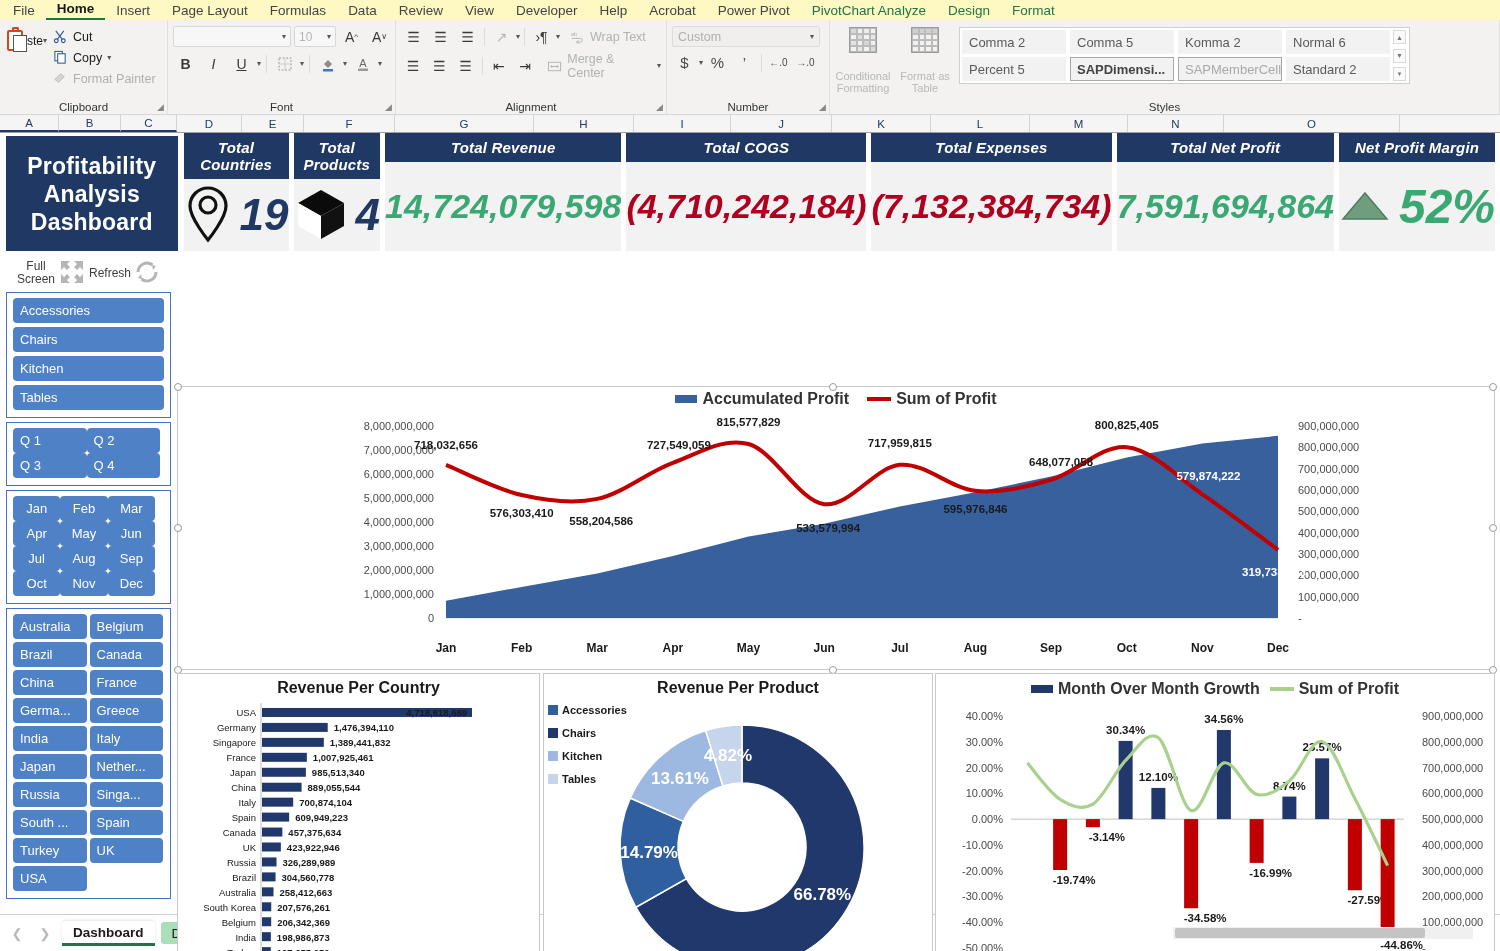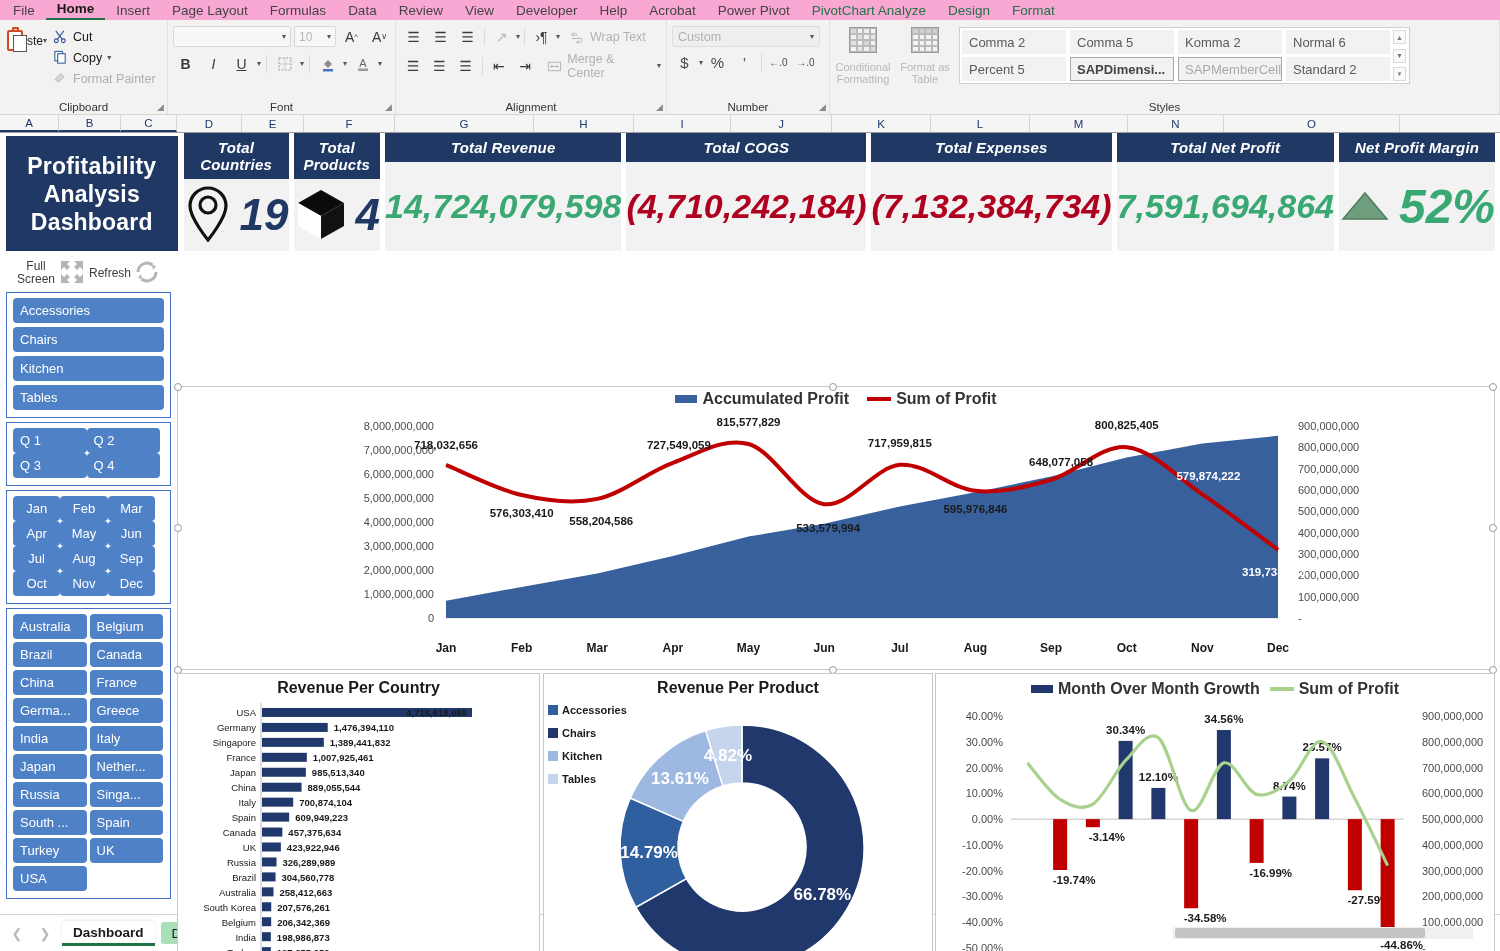--- a/index.html
+++ b/index.html
@@ -6,21 +6,21 @@
   html, body { margin:0; padding:0; }
   body {
     width:1500px; height:951px; overflow:hidden;
     font-family:"Liberation Sans", sans-serif;
     background:#ffffff; font-size:12px; color:#1a1a1a;
   }
 
   
   .ribbon-tabs {
     height:20px; display:flex; align-items:flex-end; gap:0;
-    background:#f9a8d4; padding-left:2px; font-size:13.5px; color:#444;
+    background:#fef9c3; padding-left:2px; font-size:13.5px; color:#444;
     border-bottom:0;
   }
   .rtab { padding:0 11px 2px 11px; white-space:nowrap; cursor:default; }
   .rtab.active { color:#1a1a1a; font-weight:bold; border-bottom:2.5px solid #217346; }
   .rtab.ctx { color:#217346; }
 
   .ribbon {
     height:95px; background:#f3f2f1; display:flex; align-items:stretch;
     border-bottom:1px solid #d6d6d6; position:relative;
   }
@@ -62,21 +62,21 @@
 
   .align-grid { display:flex; flex-direction:column; gap:4px; }
   .align-row { display:flex; align-items:center; gap:2px; }
 
   .num-col { display:flex; flex-direction:column; gap:4px; padding-top:1px; }
   .numfmt { width:148px; height:21px; border:1px solid #dcdcdc; background:#f0efee;
             border-radius:2px; display:flex; align-items:center; justify-content:space-between;
             padding:0 5px; color:#b0b0b0; font-size:12.5px; }
 
   .bigbtn { width:56px; display:flex; flex-direction:column; align-items:center;
-            gap:8px; color:#b8b8b8; font-size:11px; text-align:center; line-height:12px; }
+            gap:17px; color:#b8b8b8; font-size:11px; text-align:center; line-height:12px; }
   .tblicon { width:28px; height:26px; display:grid; grid-template-columns:repeat(4,1fr);
              grid-template-rows:repeat(4,1fr); border:1.5px solid #9a9a9a; }
   .tblicon i { border:.5px solid #bbb; display:block; }
 
   .styles-box { border:1px solid #cfcfcf; background:#fff; display:flex; padding:2px; }
   .styles-grid { display:grid; grid-template-columns:repeat(4,104px);
                  grid-auto-rows:24px; gap:3px 4px; }
   .stylecell { background:#f2f2f2; border:1px solid transparent; font-size:13px;
                color:#5a5a5a; display:flex; align-items:center; padding-left:6px;
                overflow:hidden; white-space:nowrap; }

